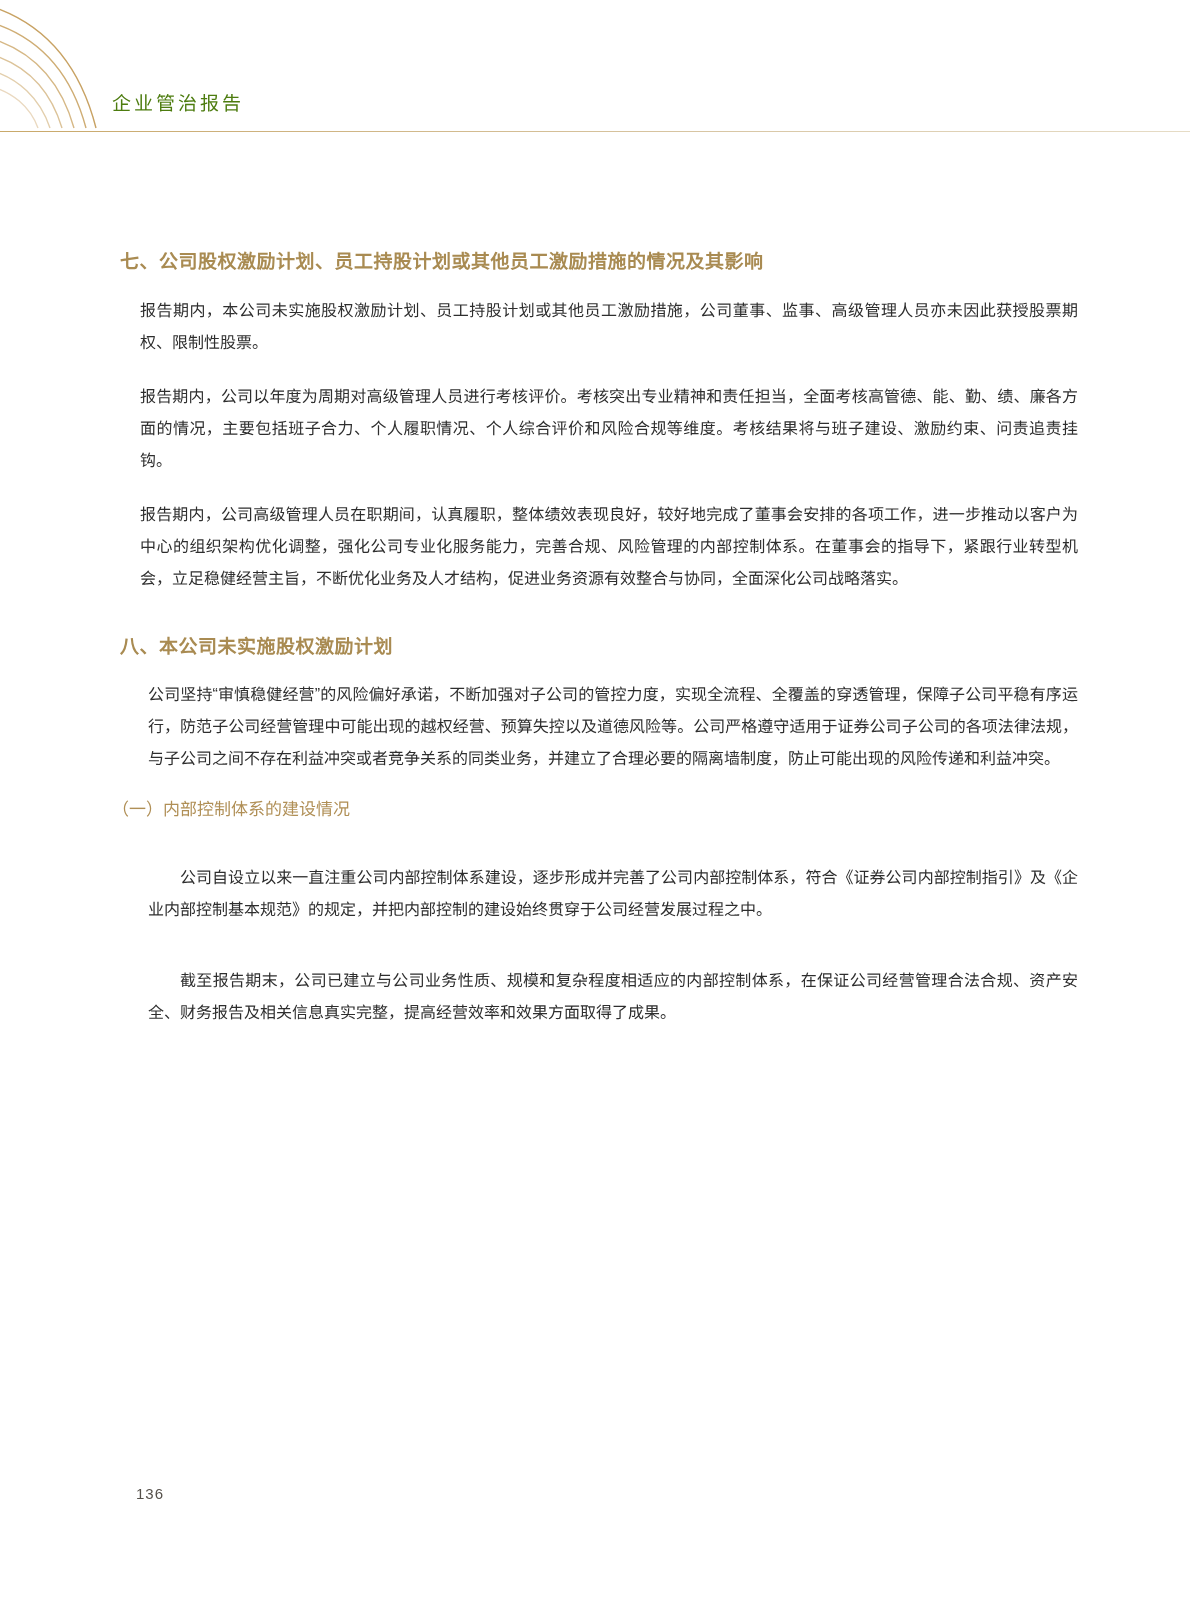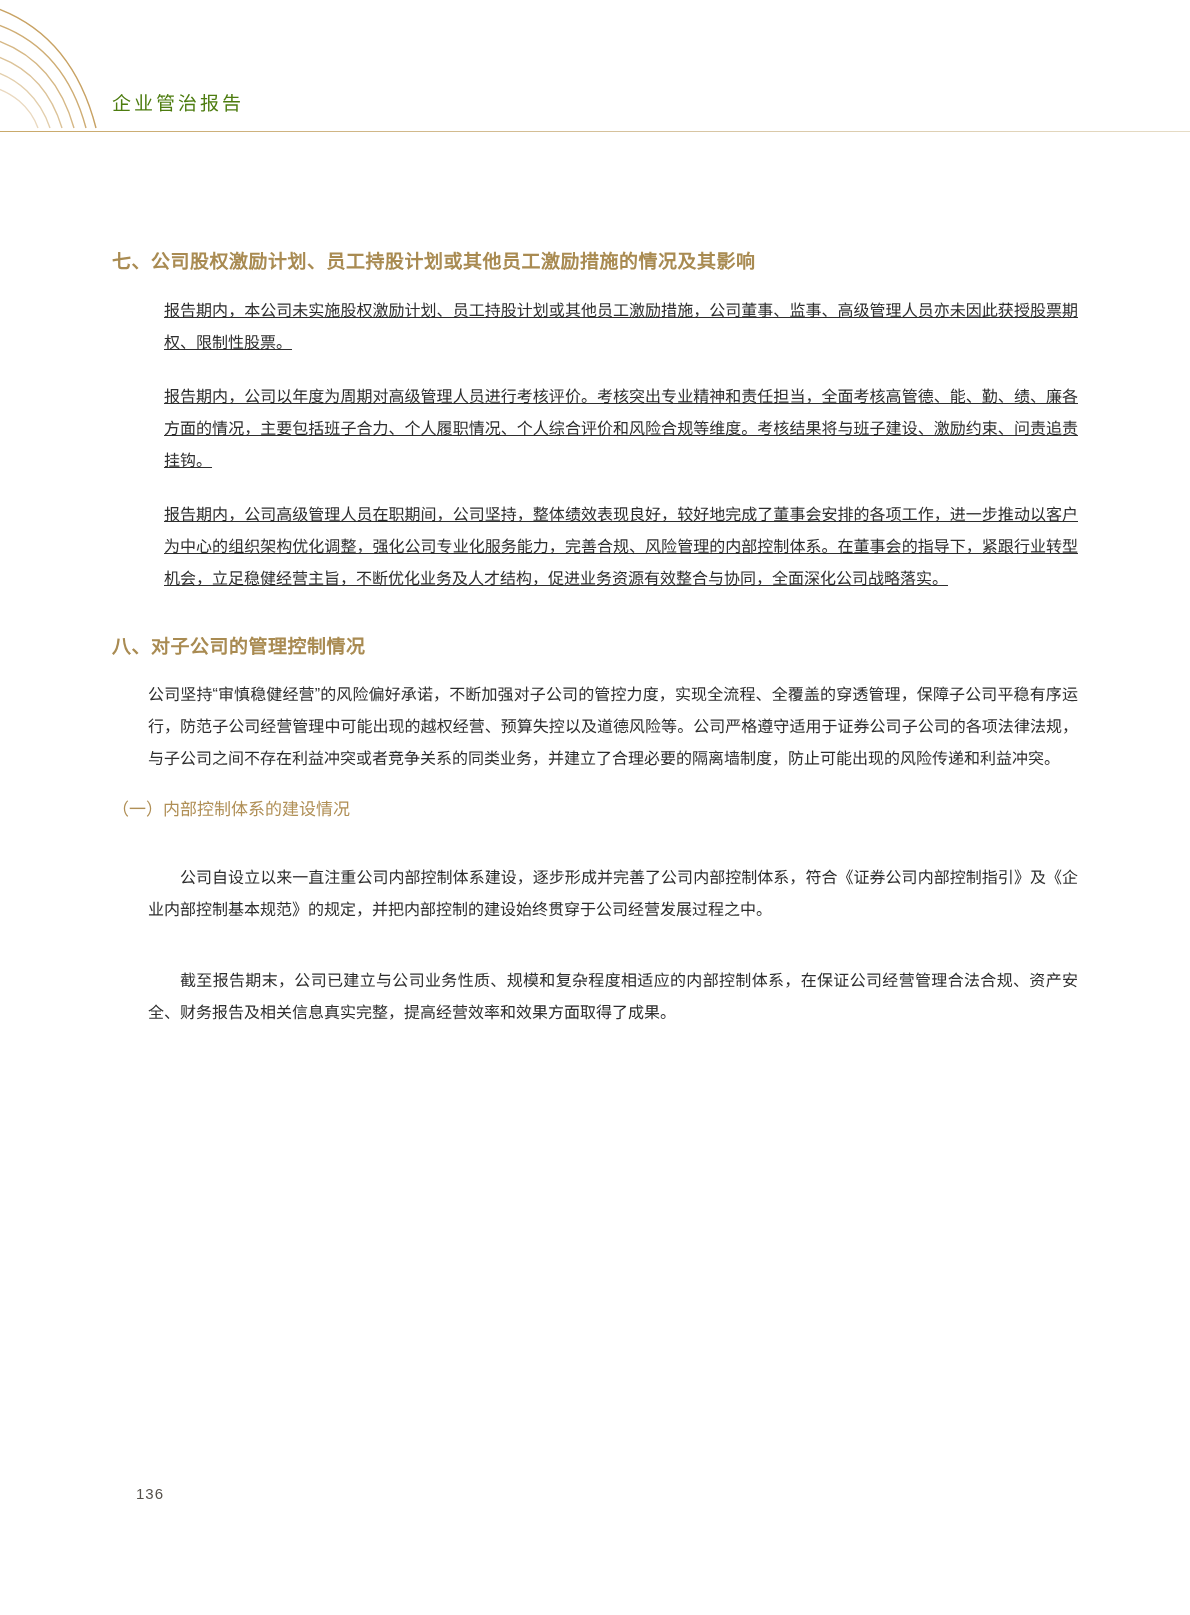--- a/index.html
+++ b/index.html
@@ -58,21 +58,21 @@
     left: 112px;
     top: 248px;
     width: 966px;
   }
 
   h2.section-heading {
     font-size: 19px;
     font-weight: bold;
     color: #a98b52;
     letter-spacing: 0.5px;
-    margin: 0 0 18px 0;
+    margin: 0 0 18px 8px;
     line-height: 1.5;
   }
   h2.section-heading.spaced-top {
     margin-top: 38px;
   }
   h3.sub-heading {
     font-size: 17px;
     font-weight: normal;
     color: #b08f56;
     margin: 16px 0 12px 0;
@@ -81,22 +81,21 @@
 
   p.para {
     font-size: 16px;
     line-height: 2.0;
     color: #2e2e2e;
     margin: 0 0 22px 0;
     text-align: justify;
     text-justify: inter-ideograph;
   }
   p.para.indent-1 {
-    margin-left: 52px;
-    text-decoration: underline;
+    margin-left: 28px;
   }
   p.para.indent-2 {
     margin-left: 36px;
     text-indent: 32px;
     margin-top: 39px;
   }
   p.para.last {
     margin-bottom: 0;
   }
   .sec8-body {
@@ -131,23 +130,23 @@
   </svg>
   <div class="header-title">企业管治报告</div>
   <div class="header-rule"></div>
 </div>
 
 <div class="content">
 
   <h2 class="section-heading">七、公司股权激励计划、员工持股计划或其他员工激励措施的情况及其影响</h2>
   <p class="para indent-1">报告期内，本公司未实施股权激励计划、员工持股计划或其他员工激励措施，公司董事、监事、高级管理人员亦未因此获授股票期权、限制性股票。</p>
   <p class="para indent-1">报告期内，公司以年度为周期对高级管理人员进行考核评价。考核突出专业精神和责任担当，全面考核高管德、能、勤、绩、廉各方面的情况，主要包括班子合力、个人履职情况、个人综合评价和风险合规等维度。考核结果将与班子建设、激励约束、问责追责挂钩。</p>
-  <p class="para indent-1">报告期内，公司高级管理人员在职期间，公司坚持，整体绩效表现良好，较好地完成了董事会安排的各项工作，进一步推动以客户为中心的组织架构优化调整，强化公司专业化服务能力，完善合规、风险管理的内部控制体系。在董事会的指导下，紧跟行业转型机会，立足稳健经营主旨，不断优化业务及人才结构，促进业务资源有效整合与协同，全面深化公司战略落实。</p>
+  <p class="para indent-1">报告期内，公司高级管理人员在职期间，认真履职，整体绩效表现良好，较好地完成了董事会安排的各项工作，进一步推动以客户为中心的组织架构优化调整，强化公司专业化服务能力，完善合规、风险管理的内部控制体系。在董事会的指导下，紧跟行业转型机会，立足稳健经营主旨，不断优化业务及人才结构，促进业务资源有效整合与协同，全面深化公司战略落实。</p>
 
-  <h2 class="section-heading spaced-top">八、对子公司的管理控制情况</h2>
+  <h2 class="section-heading spaced-top">八、本公司未实施股权激励计划</h2>
   <div class="sec8-body">
     <p class="para">公司坚持“审慎稳健经营”的风险偏好承诺，不断加强对子公司的管控力度，实现全流程、全覆盖的穿透管理，保障子公司平稳有序运行，防范子公司经营管理中可能出现的越权经营、预算失控以及道德风险等。公司严格遵守适用于证券公司子公司的各项法律法规，与子公司之间不存在利益冲突或者竞争关系的同类业务，并建立了合理必要的隔离墙制度，防止可能出现的风险传递和利益冲突。</p>
   </div>
 
   <h3 class="sub-heading">（一）内部控制体系的建设情况</h3>
   <p class="para indent-2">公司自设立以来一直注重公司内部控制体系建设，逐步形成并完善了公司内部控制体系，符合《证券公司内部控制指引》及《企业内部控制基本规范》的规定，并把内部控制的建设始终贯穿于公司经营发展过程之中。</p>
   <p class="para indent-2 last">截至报告期末，公司已建立与公司业务性质、规模和复杂程度相适应的内部控制体系，在保证公司经营管理合法合规、资产安全、财务报告及相关信息真实完整，提高经营效率和效果方面取得了成果。</p>
 
 </div>
 

